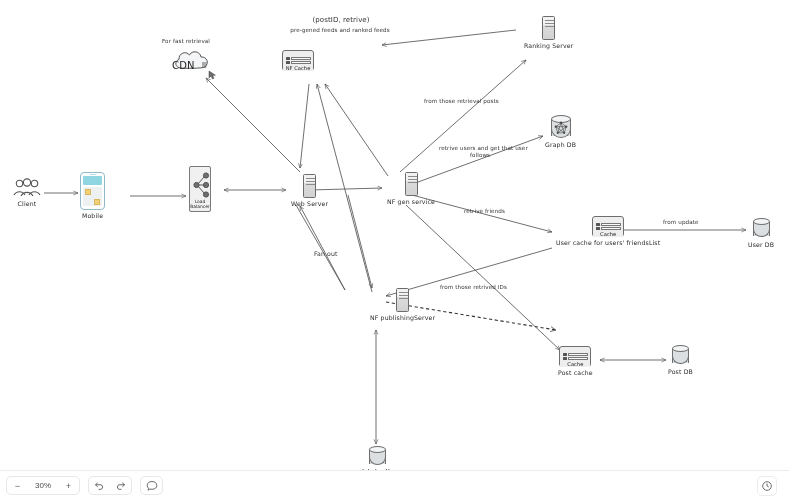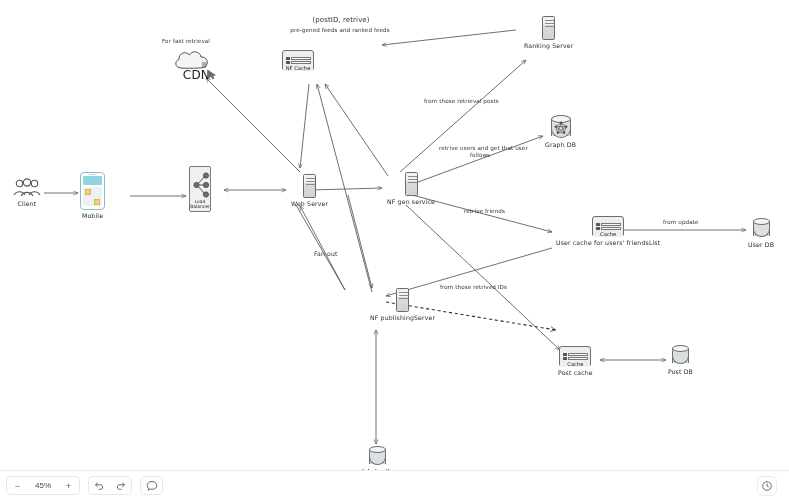--- a/index.html
+++ b/index.html
@@ -130,24 +130,24 @@
     width:14px; height:14px;
     z-index:3;
   }
 
   
   .cloud {
     position: relative;
     width: 38px; height: 22px;
   }
   .cloud-txt {
-    position:absolute; left:0; right:0; top:20px;
-    text-align:right;
+    position:absolute; left:0; right:0; top:12px;
+    text-align:left;
     font-family:"DejaVu Sans", sans-serif;
-    font-size:12px; color:#1d1d1d;
+    font-size:10px; color:#1d1d1d;
     letter-spacing:.2px;
   }
 
   
   .people { width:30px; height:20px; position:relative; }
 
   
   .phone {
     width: 25px; height: 38px;
     border: 1.2px solid #8fb9c9;
@@ -478,21 +478,21 @@
   <div class="edge-label" style="left:464px; top:208px;">retrive friends</div>
   <div class="edge-label" style="left:663px; top:219px;">from update</div>
   <div class="edge-label mid" style="left:314px; top:250px;">Fan out</div>
   <div class="edge-label" style="left:440px; top:284px;">from those retrived IDs</div>
 
 </div>
 
 <div id="toolbar">
   <div class="tb-group">
     <div class="tb-btn">−</div>
-    <div class="tb-btn tb-zoomval">45%</div>
+    <div class="tb-btn tb-zoomval">30%</div>
     <div class="tb-btn">+</div>
   </div>
   <div class="tb-sep"></div>
   <div class="tb-group">
     <div class="tb-btn">
       <svg width="11" height="11" viewBox="0 0 12 12">
         <path d="M4,3 L1.5,5.2 L4,7.4" fill="none" stroke="#5c5c5c" stroke-width="1"></path>
         <path d="M1.8,5.2 L7.5,5.2 A2.6,2.6 0 0 1 7.5,10.2 L5,10.2" fill="none" stroke="#5c5c5c" stroke-width="1"></path>
       </svg>
     </div>

